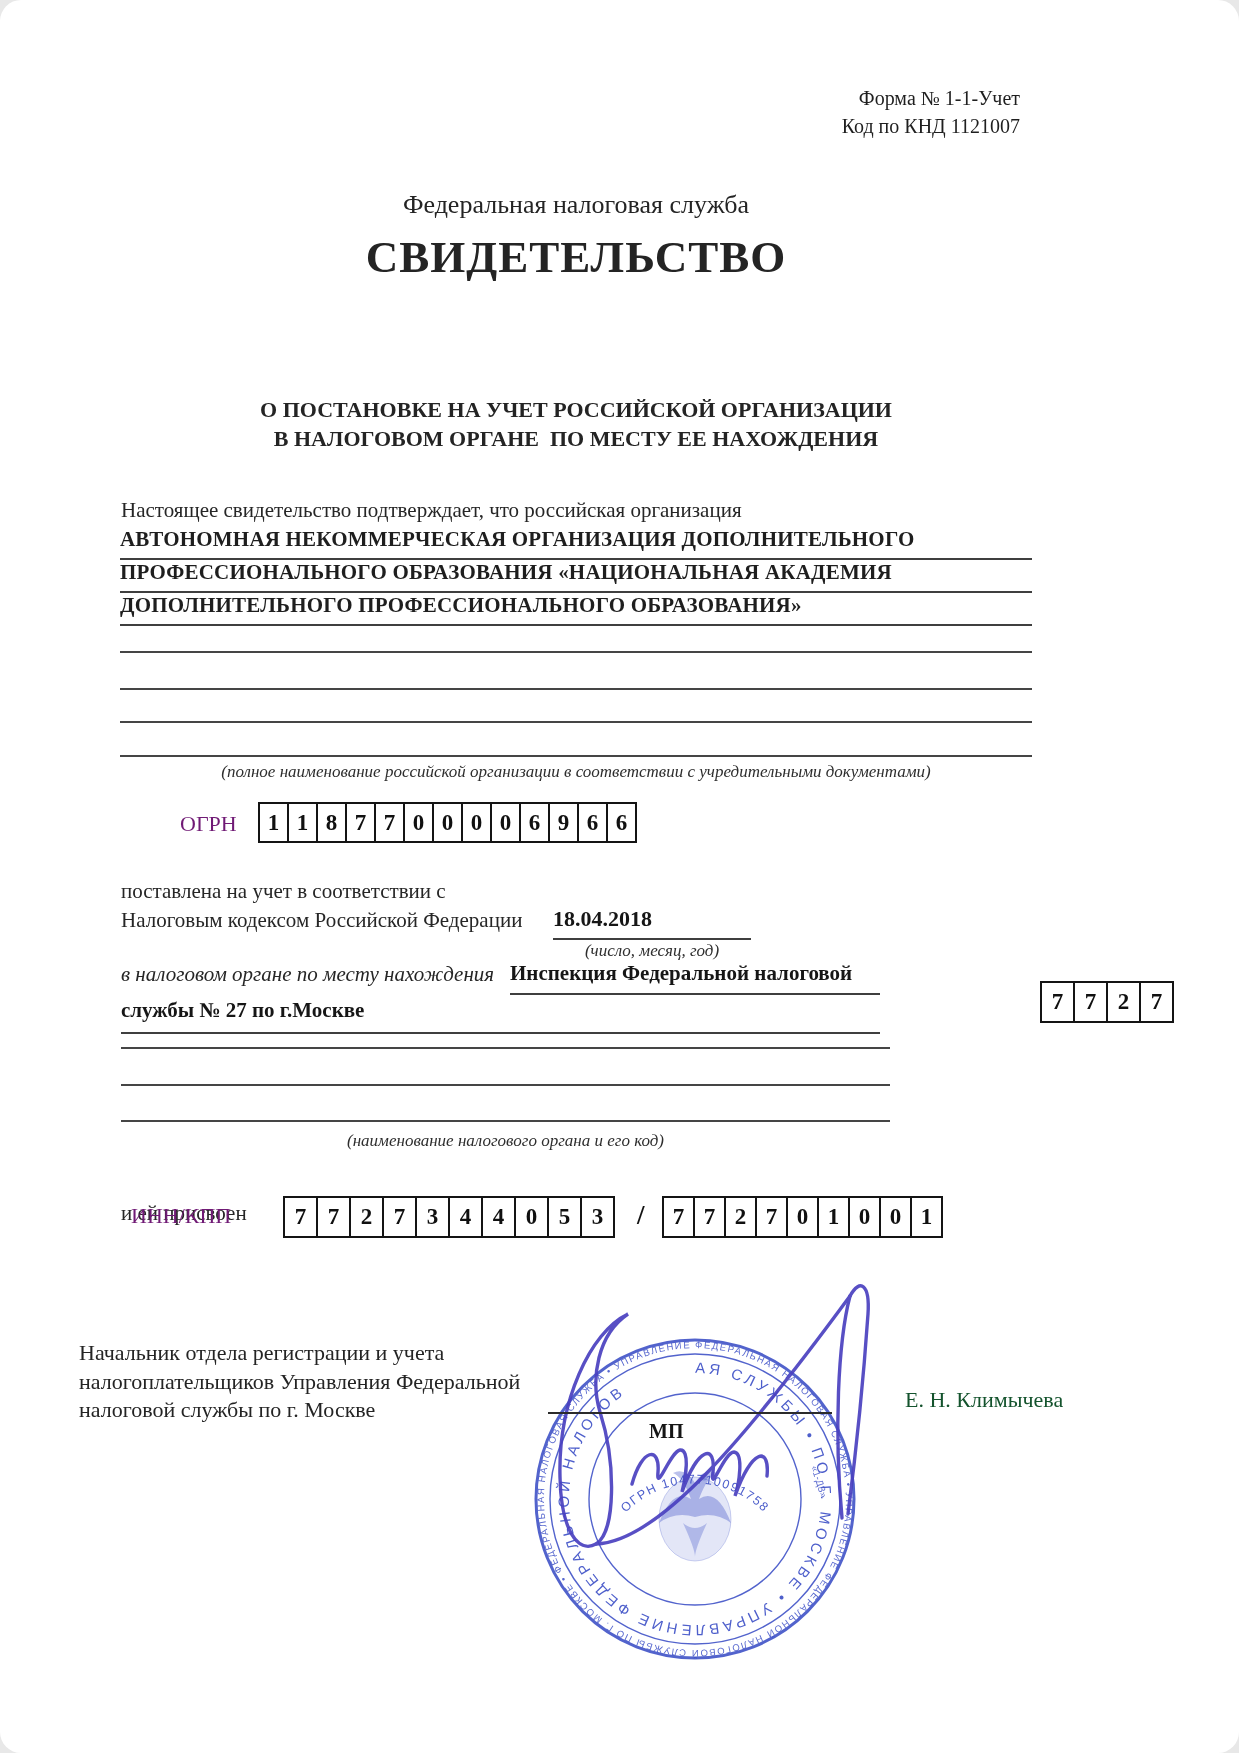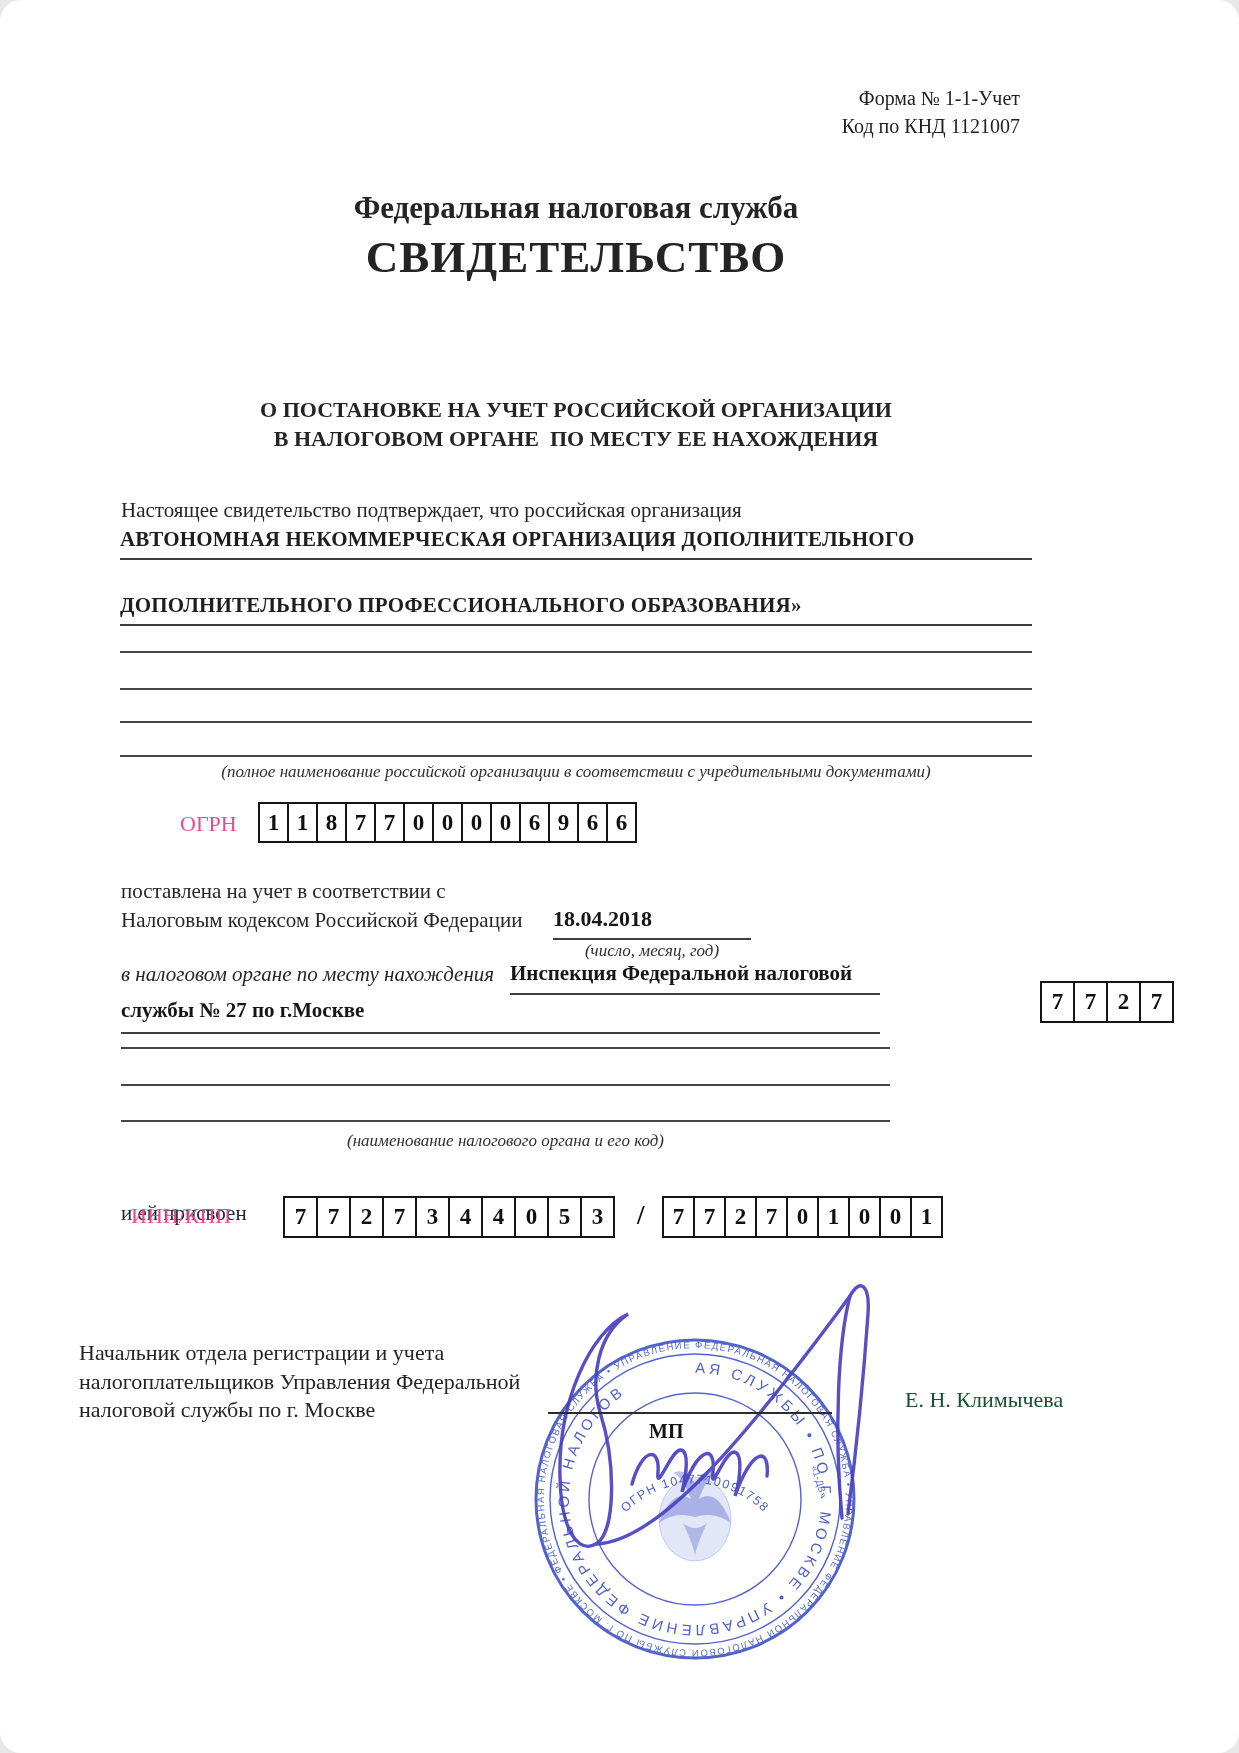--- a/index.html
+++ b/index.html
@@ -9,21 +9,21 @@
     margin:0 auto;
     background:#ffffff;
     font-family:"Liberation Serif","DejaVu Serif",serif;
     color:#242424;
     overflow:hidden;
     border-radius:21px;
   }
   .abs{position:absolute;}
   .right-block{text-align:right;font-size:20px;line-height:28px;color:#1f1f1f;}
   .center-wrap{left:120px;width:912px;text-align:center;}
-  .agency{font-weight:bold;font-size:31px;}
+  .agency{font-weight:normal;font-size:26px;}
   .big-title{font-weight:bold;font-size:45px;letter-spacing:1px;}
   .subtitle{font-weight:bold;font-size:22px;line-height:29px;}
   .body-text{font-size:21px;color:#262626;}
   .field-line{
     left:120px;width:912px;
     border-bottom:2px solid #3f3f3f;
     font-weight:bold;font-size:21px;letter-spacing:.2px;
     color:#1e1e1e;white-space:nowrap;overflow:visible;
   }
   .rule{height:0;border-bottom:2px solid #454545;}
@@ -33,21 +33,21 @@
     box-sizing:border-box;
     border:2px solid #141414;margin-left:-2px;
     display:flex;align-items:center;justify-content:center;
     font-weight:bold;font-size:23px;color:#101010;
     background:#fff;
   }
   .cell:first-child{margin-left:0;}
   .cell.w30{width:31px;height:41px;}
   .cell.w34{width:35px;height:42px;}
   .cell.w32{width:33px;height:42px;}
-  .label{font-size:22px;color:#ec4899;}
+  .label{font-size:22px;color:#701a75;}
   .date-field{
     left:553px;width:198px;top:906px;height:32px;
     border-bottom:2px solid #3f3f3f;
     text-align:left;font-weight:bold;font-size:22px;color:#161616;
   }
   .tax-name{font-weight:bold;color:#161616;}
   .slash{font-weight:bold;font-size:27px;color:#111;}
   .official{font-size:22px;line-height:28.5px;color:#242424;}
   .sig-line{left:548px;top:1412px;width:284px;border-top:2px solid #2b2b2b;height:0;}
   .mp{font-weight:bold;font-size:20px;color:#151515;}
@@ -67,20 +67,21 @@
   <div class="abs center-wrap agency" style="top:190px;">Федеральная налоговая служба</div>
   <div class="abs center-wrap big-title" style="top:231px;">СВИДЕТЕЛЬСТВО</div>
   <div class="abs center-wrap subtitle" style="top:395px;">
     <div>О ПОСТАНОВКЕ НА УЧЕТ РОССИЙСКОЙ ОРГАНИЗАЦИИ</div>
     <div>В НАЛОГОВОМ ОРГАНЕ&nbsp; ПО МЕСТУ ЕЕ НАХОЖДЕНИЯ</div>
   </div>
 
   <div class="abs body-text" style="left:121px;top:498px;">Настоящее свидетельство подтверждает, что российская организация</div>
 
   <div class="abs field-line" style="top:527px;height:31px;">АВТОНОМНАЯ НЕКОММЕРЧЕСКАЯ ОРГАНИЗАЦИЯ ДОПОЛНИТЕЛЬНОГО</div>
+  <div class="abs field-line" style="top:560px;height:31px;">ПРОФЕССИОНАЛЬНОГО ОБРАЗОВАНИЯ «НАЦИОНАЛЬНАЯ АКАДЕМИЯ</div>
   <div class="abs field-line" style="top:593px;height:31px;">ДОПОЛНИТЕЛЬНОГО ПРОФЕССИОНАЛЬНОГО ОБРАЗОВАНИЯ»</div>
   <div class="abs rule" style="left:120px;width:912px;top:651px;"></div>
   <div class="abs rule" style="left:120px;width:912px;top:688px;"></div>
   <div class="abs rule" style="left:120px;width:912px;top:721px;"></div>
   <div class="abs rule" style="left:120px;width:912px;top:755px;"></div>
   <div class="abs center-wrap caption" style="top:762px;">(полное наименование российской организации в соответствии с учредительными документами)</div>
 
   <div class="abs label" style="left:180px;top:811px;">ОГРН</div>
   <div class="abs boxrow" style="left:258px;top:802px;">
     <span class="cell w30">1</span>

